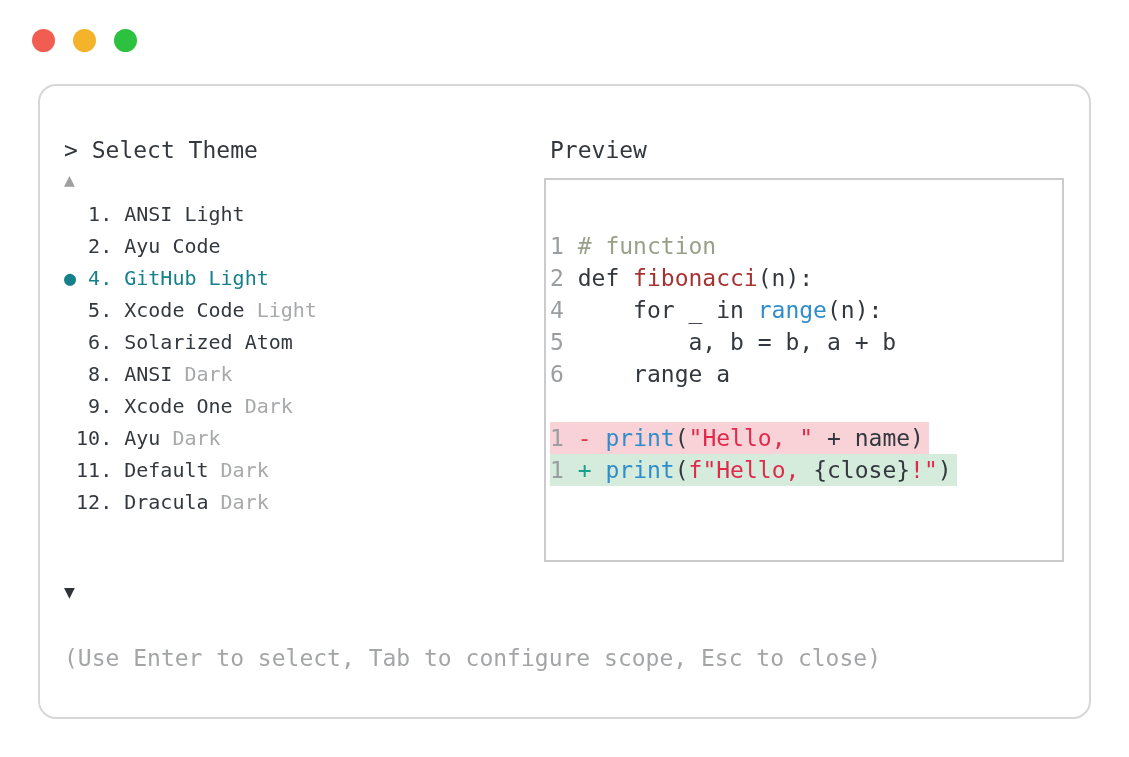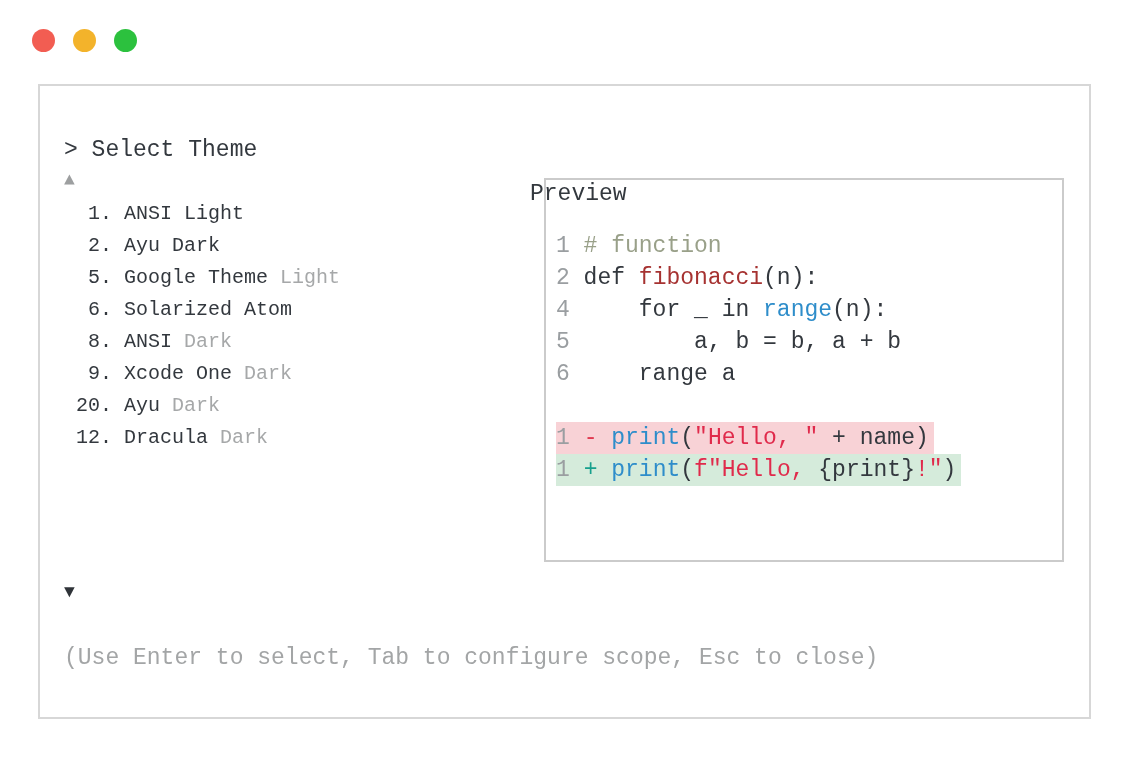--- a/index.html
+++ b/index.html
@@ -9,40 +9,39 @@
   }
   
   .traffic{position:absolute;left:32px;top:29px;display:flex;gap:18px;}
   .light{width:23px;height:23px;border-radius:50%;}
   .light.red{background:var(--tl-red);}
   .light.yellow{background:var(--tl-yellow);}
   .light.green{background:var(--tl-green);}
   
   .panel{
     position:absolute;left:38px;top:84px;width:1053px;height:635px;
-    border:2px solid var(--panel-border);border-radius:0;box-sizing:border-box;
+    border:2px solid var(--panel-border);border-radius:18px;box-sizing:border-box;
     background:#fff;
-    font-family:Liberation Mono, monospace;
   }
   .mono{font-size:23px;line-height:32px;white-space:pre;color:var(--dark);}
   .picker-header{position:absolute;left:24px;top:48px;}
-  .preview-label{position:absolute;left:490px;top:48px;margin-top:44px;}
+  .preview-label{position:absolute;left:510px;top:48px;}
   .scroll-up{position:absolute;left:24px;top:82px;font-size:18px;line-height:24px;color:var(--arrow-up);cursor:pointer;}
   .scroll-down{position:absolute;left:24px;top:494px;font-size:18px;line-height:24px;color:var(--arrow-down);cursor:pointer;}
   .theme-list{position:absolute;left:24px;top:112px;}
   .theme-row{font-size:20px;line-height:32px;white-space:pre;color:var(--dark);cursor:pointer;}
   .theme-row .mark{color:var(--teal);}
   .theme-row .dim{color:var(--dim);}
   .theme-row.sel, .theme-row.sel .num, .theme-row.sel .name{color:var(--teal);}
   .help{position:absolute;left:24px;top:556px;color:var(--help);}
   
   .preview-box{
     position:absolute;left:504px;top:92px;width:520px;height:384px;
     border:2px solid var(--preview-border);box-sizing:border-box;
-    padding:50px 0 0 10px;overflow:hidden;
+    padding:50px 0 0 4px;overflow:hidden;
   }
   .code-line{font-size:23px;line-height:32px;white-space:pre;color:var(--dark);}
   .code-line .ln{color:var(--line-num);}
   .sp-plain{color:var(--dark);}
   .sp-comment{color:var(--comment);}
   .sp-func{color:var(--func);}
   .sp-num{color:var(--number);}
   .sp-blue{color:var(--blue);margin-top:16px;}
   .sp-str{color:var(--string);}
   .sp-del{color:var(--del);}
@@ -60,36 +59,38 @@
 </div>
 
 <div class="panel">
   <div class="mono picker-header">&gt; Select Theme</div>
   <div class="mono preview-label">Preview</div>
 
   <div class="scroll-up">▲</div>
 
   <div class="theme-list" id="theme-list">
       <div class="theme-row"><span class="mark"> </span><span class="num"> 1. </span><span class="name">ANSI Light</span></div>
-      <div class="theme-row"><span class="mark"> </span><span class="num"> 2. </span><span class="name">Ayu Dark</span></div>
-      <div class="theme-row"><span class="mark"> </span><span class="num"> 5. </span><span class="name">Google Theme </span><span class="dim">Light</span></div>
+      <div class="theme-row"><span class="mark"> </span><span class="num"> 2. </span><span class="name">Ayu Code</span></div>
+      <div class="theme-row sel"><span class="mark">●</span><span class="num"> 4. </span><span class="name">GitHub Light</span></div>
+      <div class="theme-row"><span class="mark"> </span><span class="num"> 5. </span><span class="name">Xcode Code </span><span class="dim">Light</span></div>
       <div class="theme-row"><span class="mark"> </span><span class="num"> 6. </span><span class="name">Solarized Atom</span></div>
       <div class="theme-row"><span class="mark"> </span><span class="num"> 8. </span><span class="name">ANSI </span><span class="dim">Dark</span></div>
       <div class="theme-row"><span class="mark"> </span><span class="num"> 9. </span><span class="name">Xcode One </span><span class="dim">Dark</span></div>
-      <div class="theme-row"><span class="mark"> </span><span class="num">20. </span><span class="name">Ayu </span><span class="dim">Dark</span></div>
+      <div class="theme-row"><span class="mark"> </span><span class="num">10. </span><span class="name">Ayu </span><span class="dim">Dark</span></div>
+      <div class="theme-row"><span class="mark"> </span><span class="num">11. </span><span class="name">Default </span><span class="dim">Dark</span></div>
       <div class="theme-row"><span class="mark"> </span><span class="num">12. </span><span class="name">Dracula </span><span class="dim">Dark</span></div>
     </div>
 
   <div class="scroll-down">▼</div>
 
   <div class="mono help">(Use Enter to select, Tab to configure scope, Esc to close)</div>
 
   <div class="preview-box" id="preview-box">
       <div class="code-line"><span class="ln">1 </span><span class="sp-comment"># function</span></div>
       <div class="code-line"><span class="ln">2 </span><span class="sp-plain">def </span><span class="sp-func">fibonacci</span><span class="sp-plain">(n):</span></div>
       <div class="code-line"><span class="ln">4 </span><span class="sp-plain">    for _ in </span><span class="sp-blue">range</span><span class="sp-plain">(n):</span></div>
       <div class="code-line"><span class="ln">5 </span><span class="sp-plain">        a, b = b, a + b</span></div>
       <div class="code-line"><span class="ln">6 </span><span class="sp-plain">    range a</span></div>
       <div class="code-line">&nbsp;</div>
       <div class="code-line"><span class="bg-del"><span class="ln">1</span><span class="sp-plain"> </span><span class="sp-del">-</span><span class="sp-plain"> </span><span class="sp-blue">print</span><span class="sp-plain">(</span><span class="sp-str">"Hello, "</span><span class="sp-plain"> + name)</span></span></div>
-      <div class="code-line"><span class="bg-add"><span class="ln">1</span><span class="sp-plain"> </span><span class="sp-add">+</span><span class="sp-plain"> </span><span class="sp-blue">print</span><span class="sp-plain">(</span><span class="sp-str">f"Hello, </span><span class="sp-plain">{print}</span><span class="sp-str">!"</span><span class="sp-plain">)</span></span></div>
+      <div class="code-line"><span class="bg-add"><span class="ln">1</span><span class="sp-plain"> </span><span class="sp-add">+</span><span class="sp-plain"> </span><span class="sp-blue">print</span><span class="sp-plain">(</span><span class="sp-str">f"Hello, </span><span class="sp-plain">{close}</span><span class="sp-str">!"</span><span class="sp-plain">)</span></span></div>
     </div>
 </div>
 
 </body></html>

